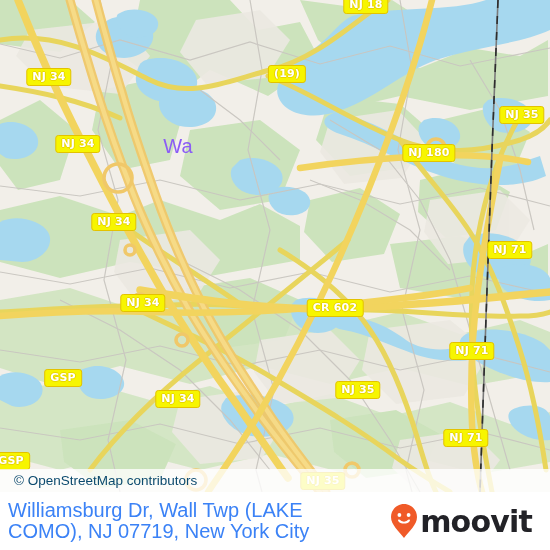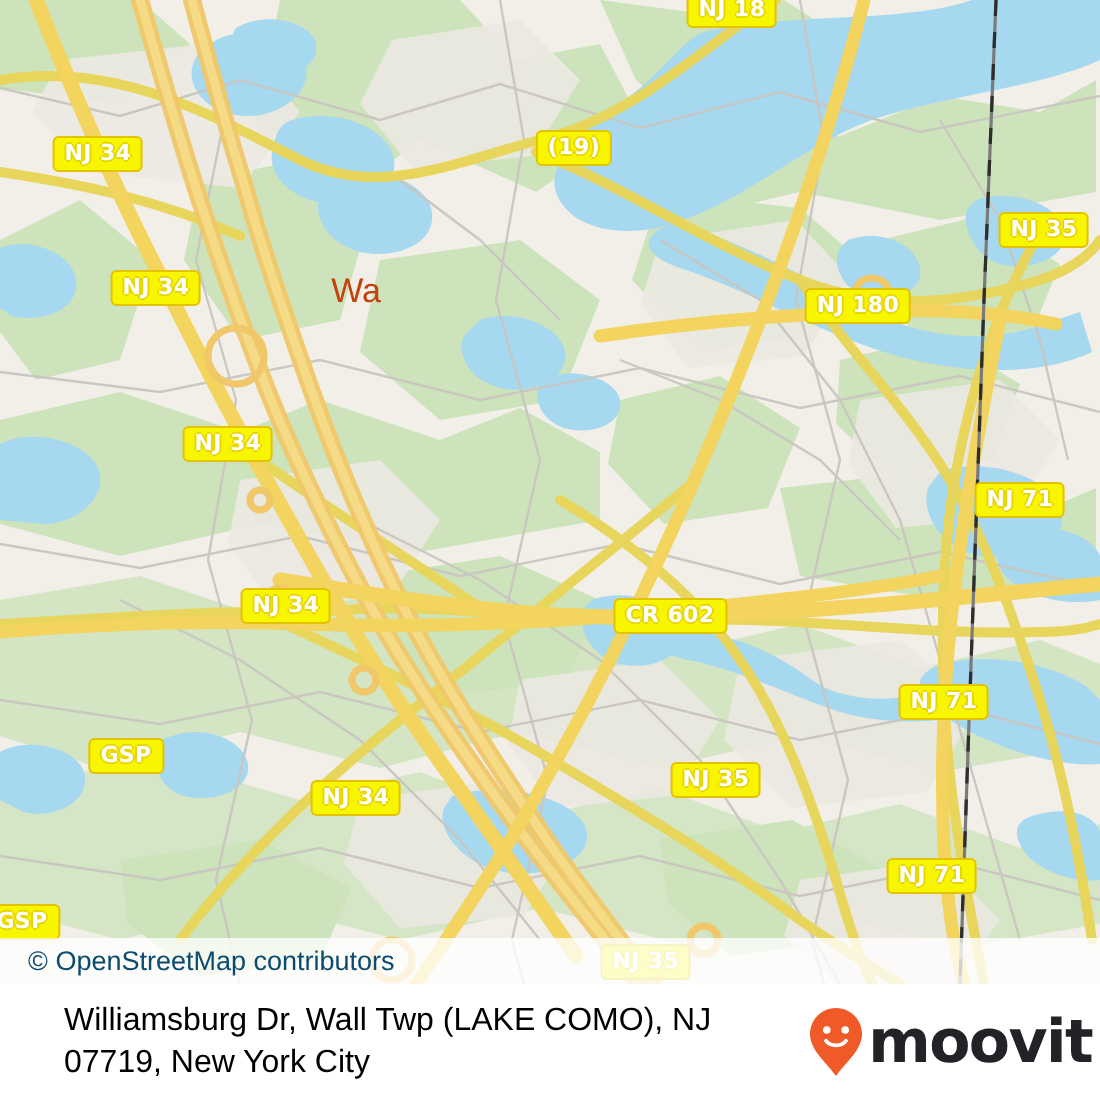--- a/index.html
+++ b/index.html
@@ -35,22 +35,22 @@
     white-space: nowrap;
     line-height: 13px;
     text-shadow:
       -1px 0 #e8d600, 1px 0 #e8d600, 0 -1px #e8d600, 0 1px #e8d600;
     transform: translate(-50%, -50%);
   }
 
   
   .place-label {
     position: absolute;
-    color: #c2410c;
-    font-size: 17px;
+    color: #8b5cf6;
+    font-size: 20px;
     font-family: "Liberation Sans", sans-serif;
     white-space: nowrap;
     transform: translate(-50%, -50%);
   }
 
   
   .attribution {
     position: absolute;
     left: 0; bottom: 0;
     width: 100%;
@@ -97,31 +97,31 @@
   
   .footer {
     position: absolute;
     left: 0; top: 492px;
     width: 550px; height: 58px;
     background: #ffffff;
     display: flex; align-items: center;
   }
   .footer-text {
     flex: 1 1 auto;
-    padding-left: 32px;
+    padding-left: 8px;
     padding-right: 8px;
-    color: #000000;
-    font-size: 16px;
+    color: #3b82f6;
+    font-size: 20px;
     line-height: 21px;
     font-family: "Liberation Sans", sans-serif;
   }
   .brand {
     flex: 0 0 auto;
     display: flex; align-items: center;
-    padding-right: 4px;
+    padding-right: 18px;
   }
   .brand-word {
     color: #222227;
     font-size: 30px;
     font-weight: bold;
     letter-spacing: -0.8px;
     font-family: "DejaVu Sans", sans-serif;
     margin-left: 1px;
   }
 </style>

